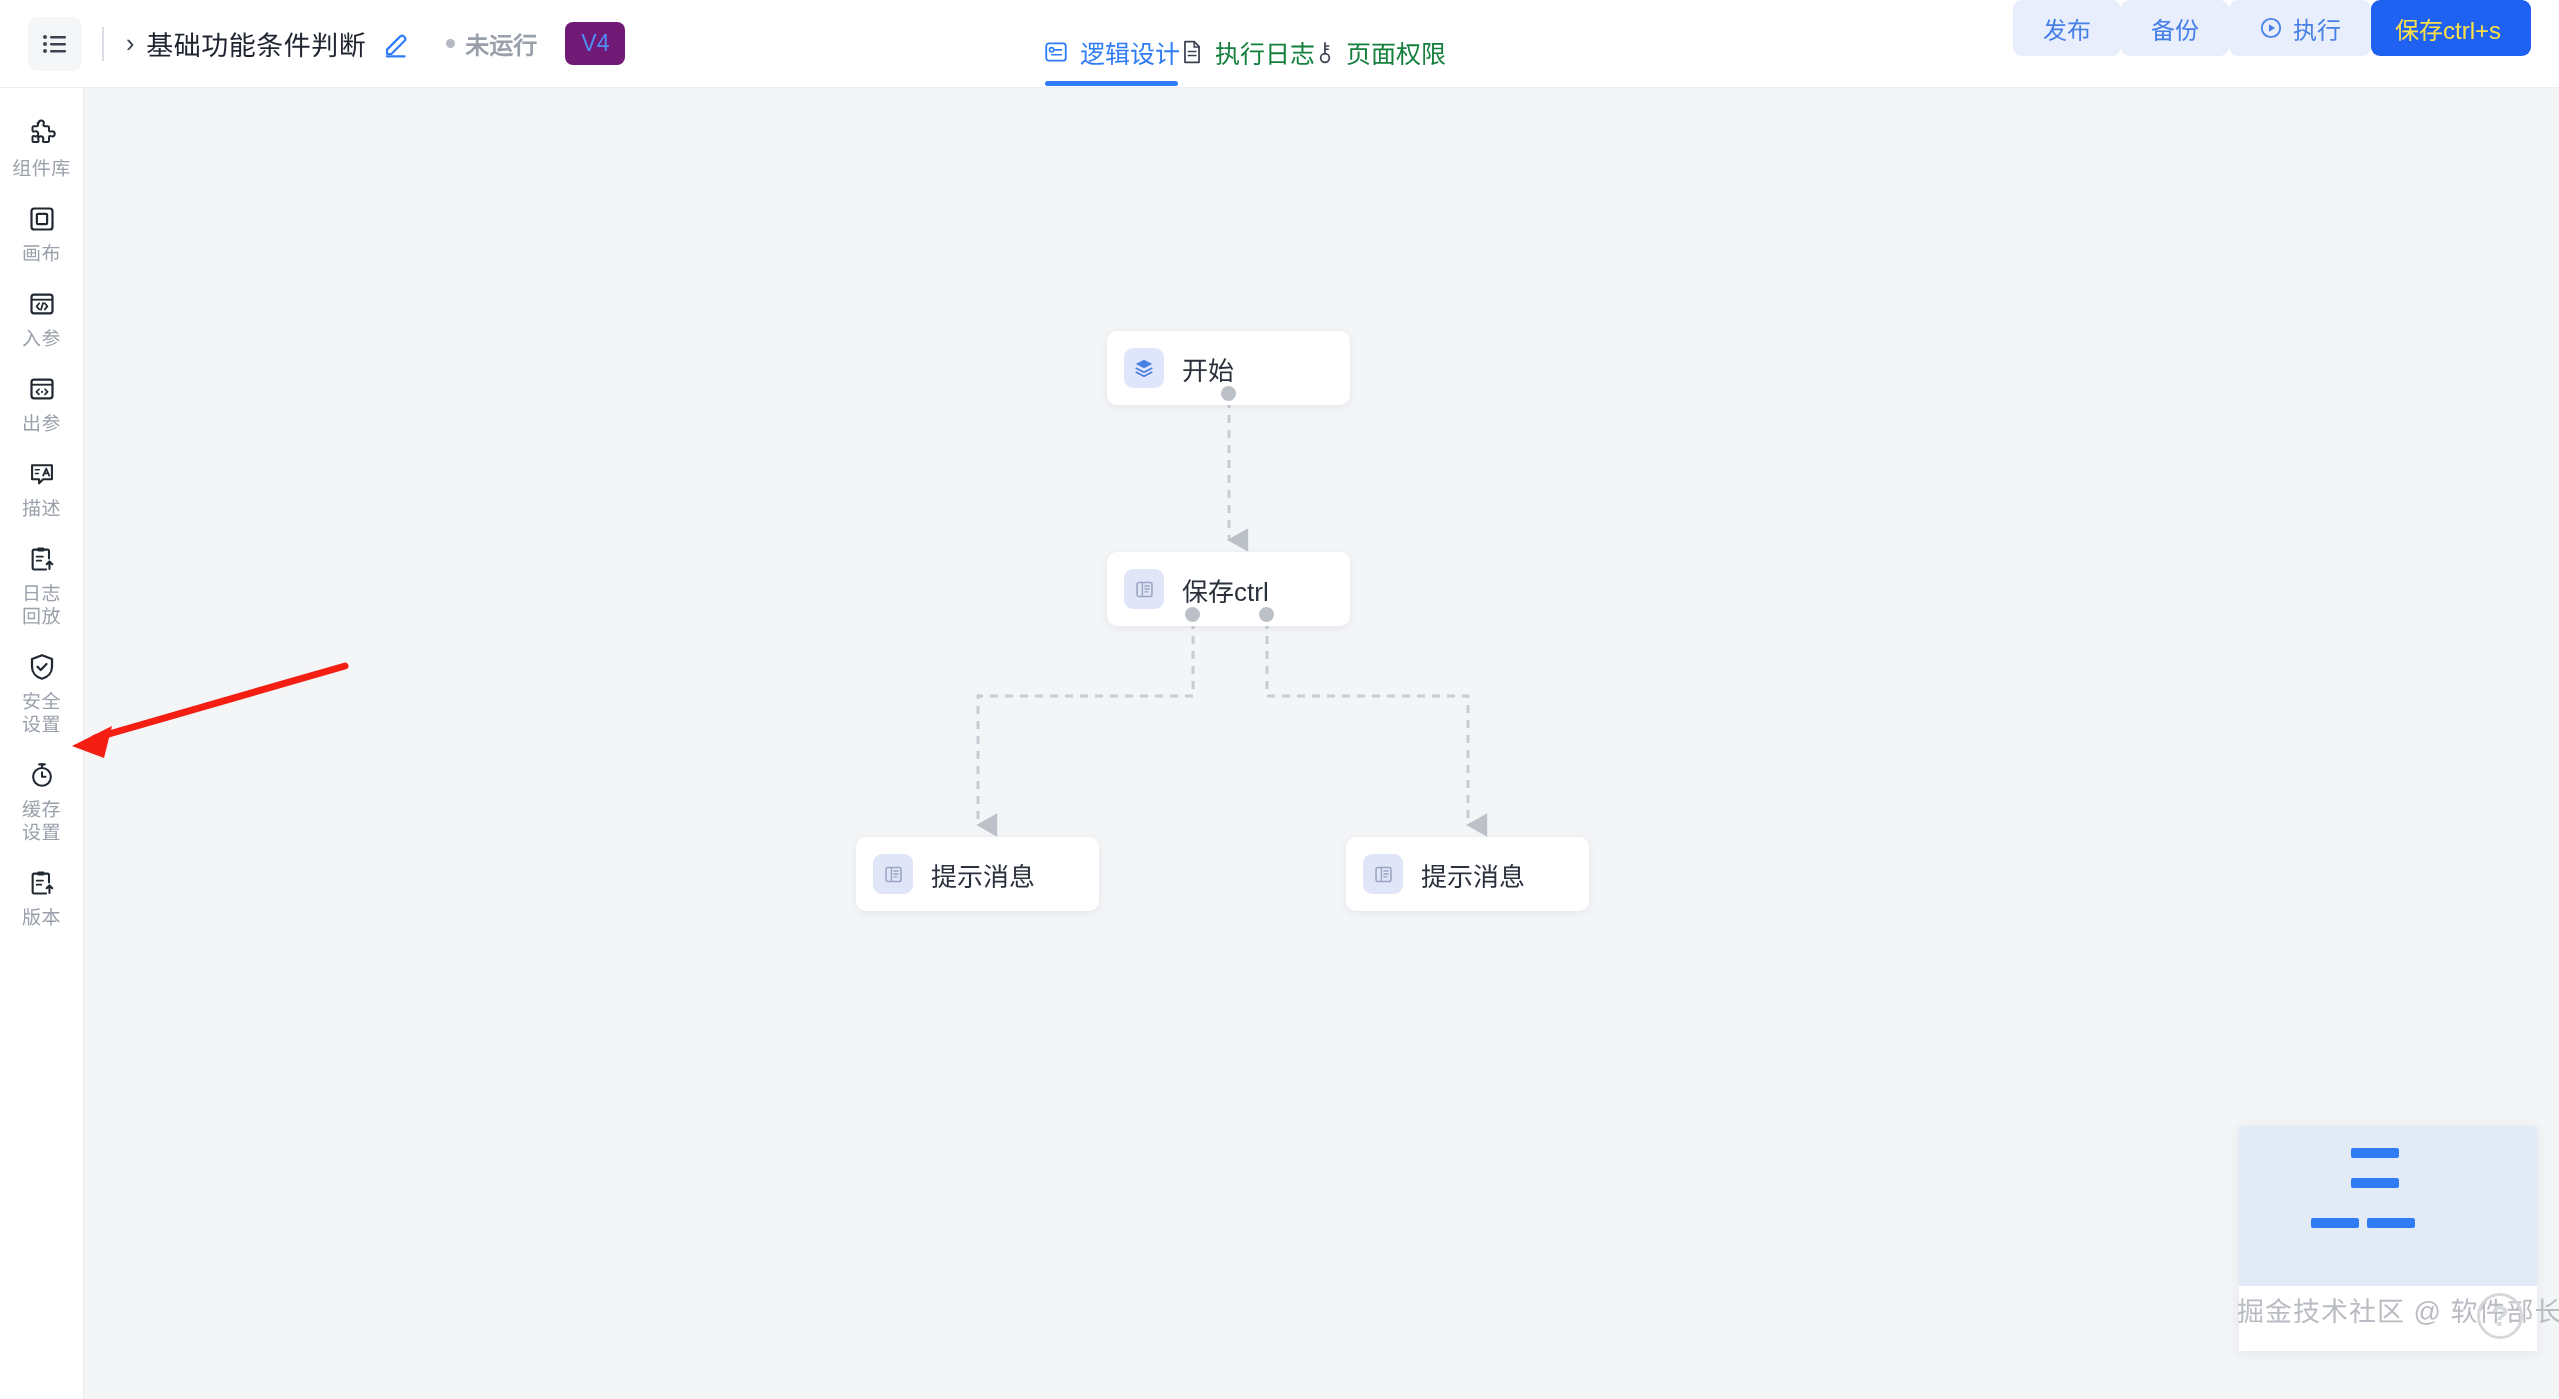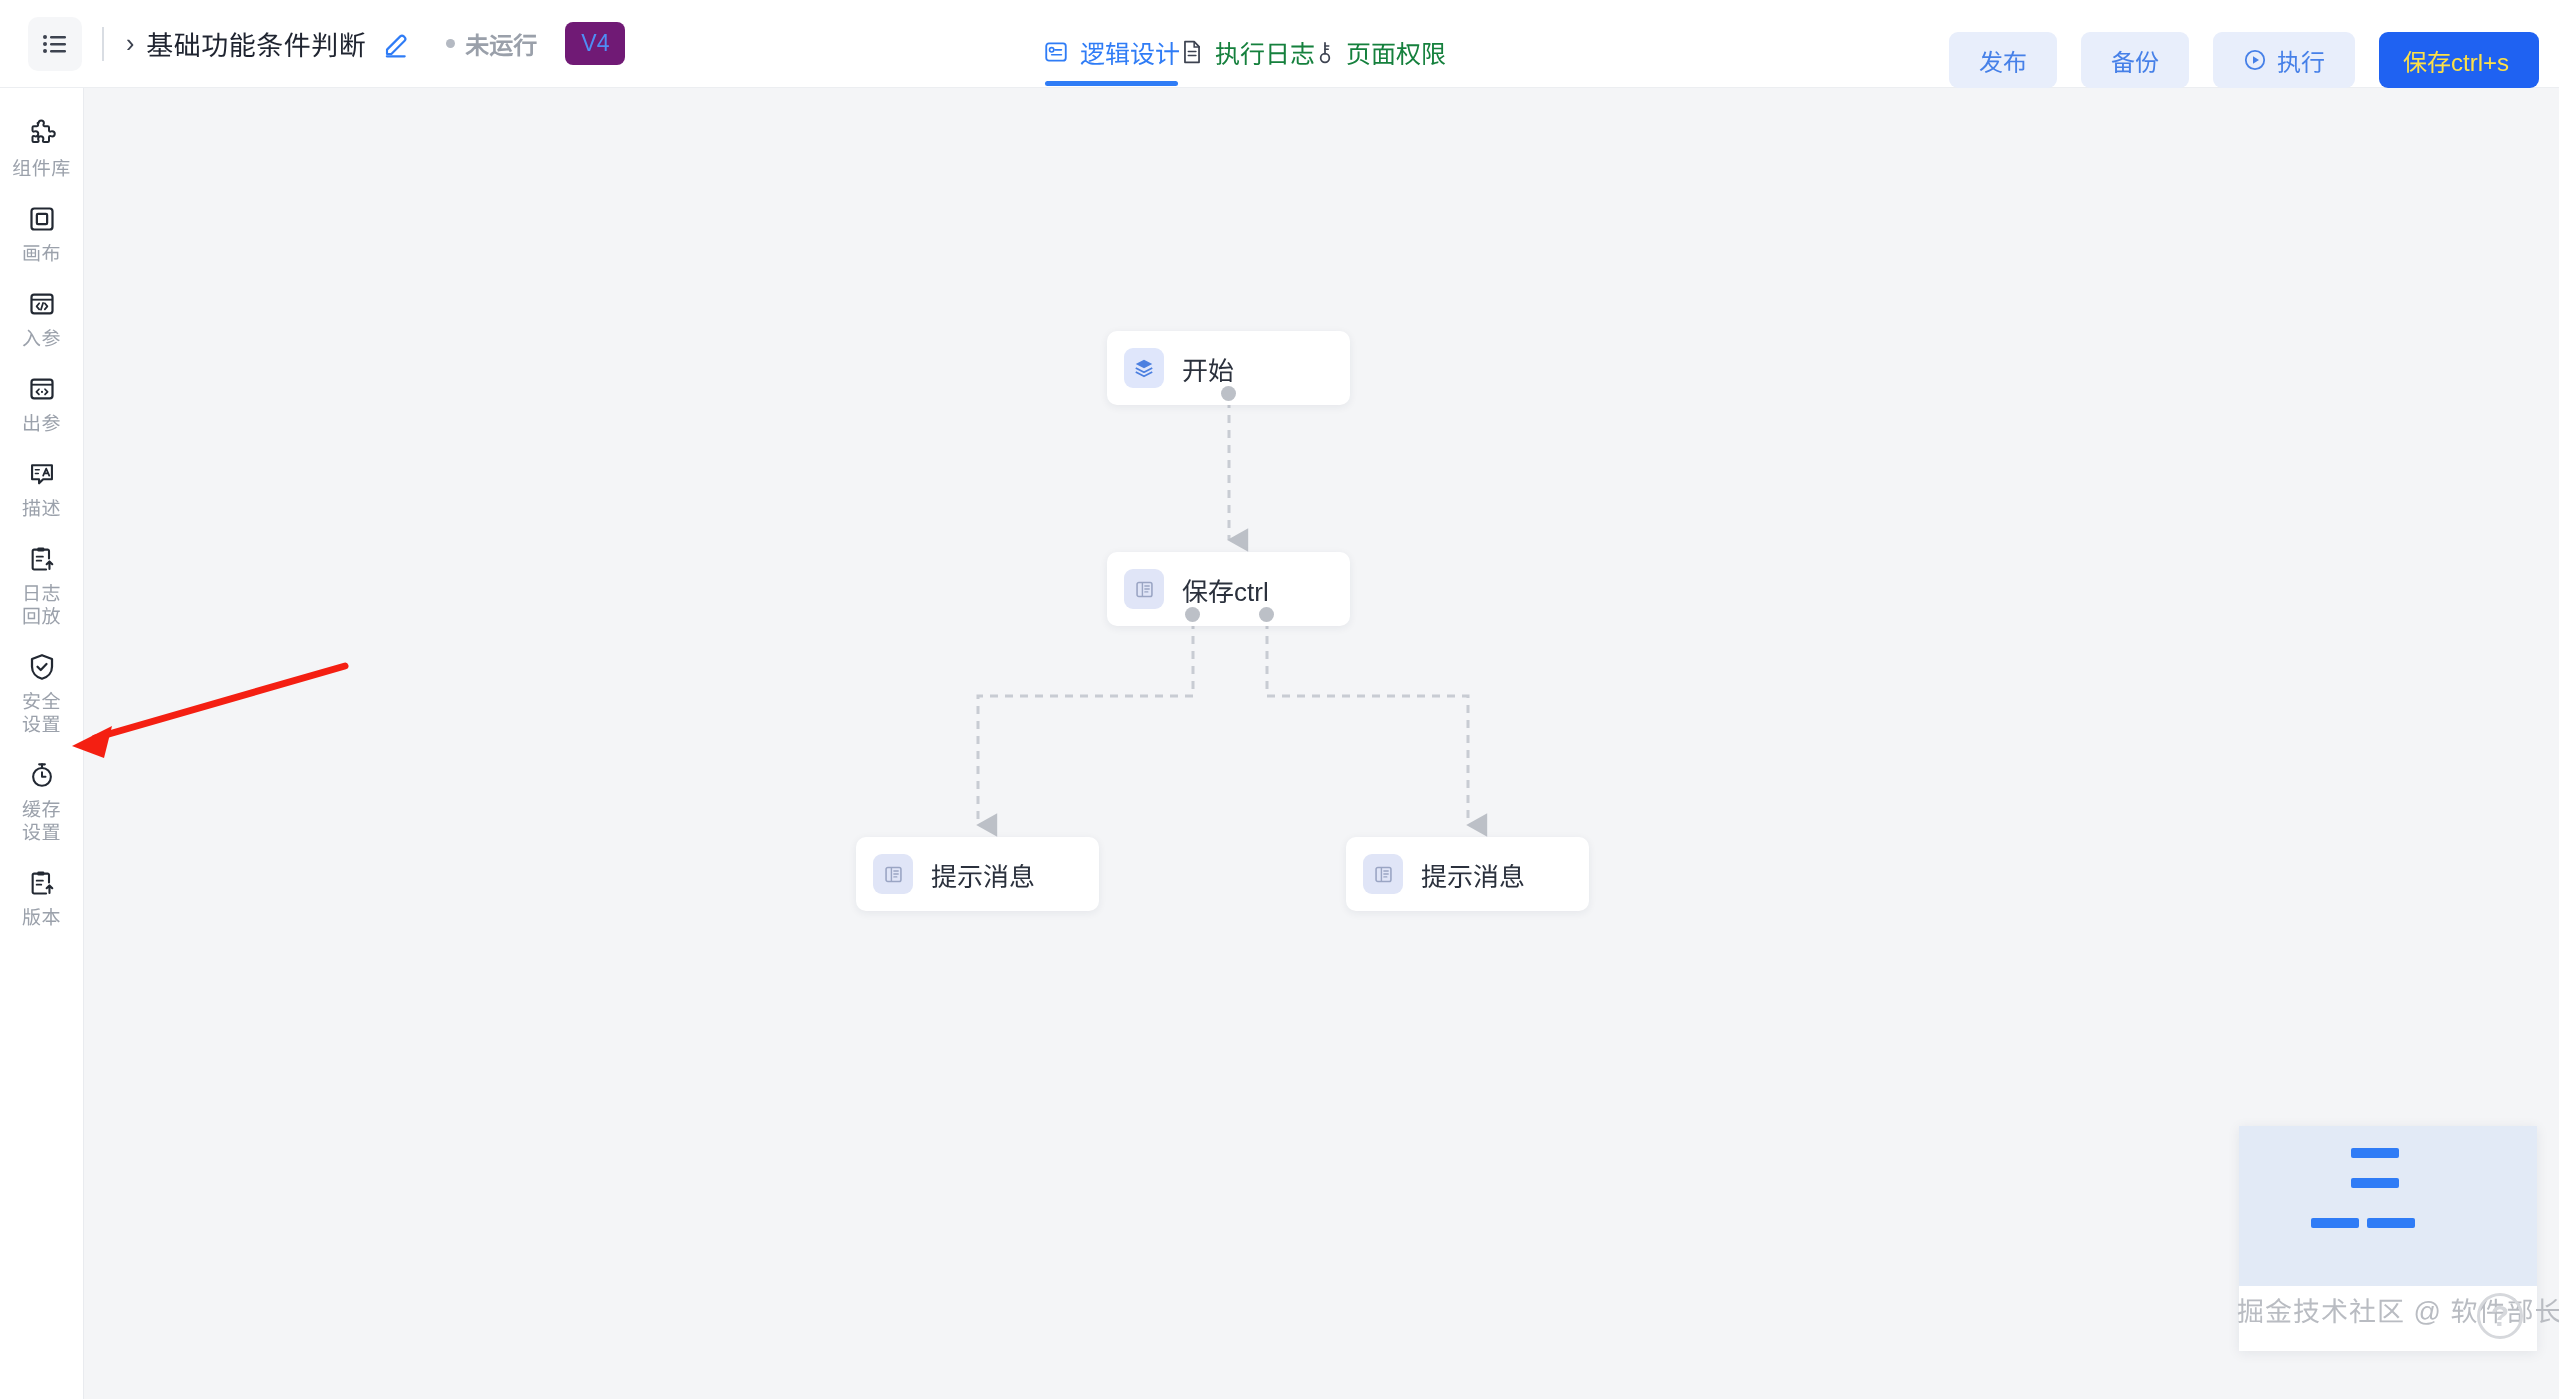--- a/index.html
+++ b/index.html
@@ -38,21 +38,21 @@
   .hdr-tabs { position: absolute; left: 1043px; top: 8px; height: 88px; display: flex; align-items: flex-end; }
   .tab { position: relative; height: 88px; display: flex; align-items: center; gap: 11px; cursor: pointer; }
   .tab-label { font-size: 25px; color: #15803d; white-space: nowrap; }
   .tab.active .tab-label { color: #2f7cf6; }
   .tab.active::after {
     content: ""; position: absolute; left: 2px; right: 2px; bottom: 10px;
     height: 5px; border-radius: 3px; background: #2f7cf6;
   }
   .tab-ico { display: flex; align-items: center; }
 
-  .hdr-right { position: absolute; right: 20px; top: 0; height: 88px; display: flex; align-items: flex-end; gap: 24px; }
+  .hdr-right { position: absolute; right: 28px; top: 0; height: 88px; display: flex; align-items: flex-start; }
   .btn {
     border: none; border-radius: 9px; font-size: 24px; cursor: pointer;
     height: 56px; padding: 0 30px; display: flex; align-items: center; justify-content: center;
     gap: 10px; white-space: nowrap; font-family: inherit;
   }
   .btn-light { background: #e8eefb; color: #4680e8; }
   .btn-primary { background: #1f62f2; color: #fde047; padding-left: 24px; }
 
   
   .sidebar {

